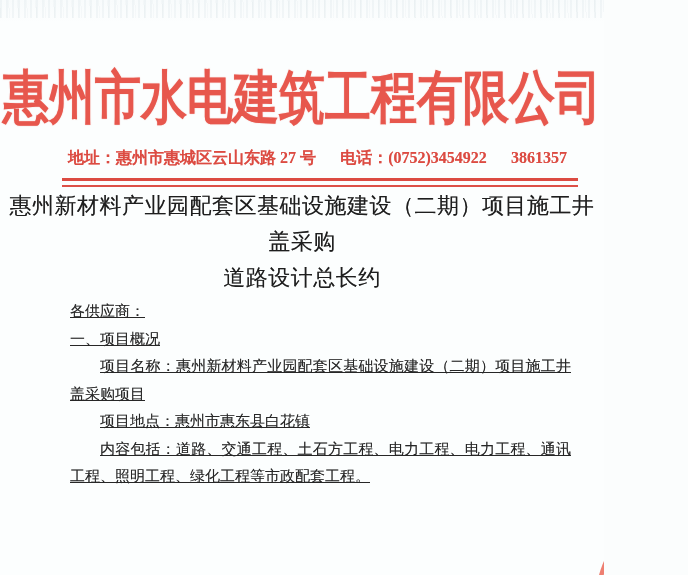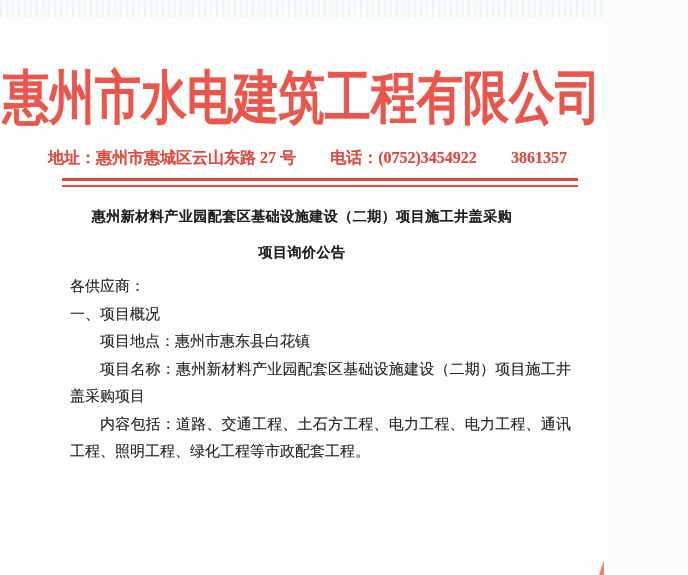--- a/index.html
+++ b/index.html
@@ -22,45 +22,46 @@
     margin-top:72px;
     text-align:center;
     font-size:46px; font-weight:700; line-height:52px;
     color:#e7574d;
     white-space:nowrap;
     transform:scaleY(1.25); transform-origin:50% 50%;
     text-shadow:0 0 1px rgba(231,87,77,.55);
   }
   .contact-row{
     display:flex; justify-content:space-between; align-items:baseline;
-    padding:0 37px 0 48px;
+    padding:0 37px 0 68px;
     margin-top:22px;
     color:#dc4b42; font-weight:700; font-size:16px; line-height:24px;
     white-space:nowrap;
     text-shadow:0 0 .6px rgba(220,75,66,.5);
   }
   .header-rule{
     margin:8px 26px 0 62px;
     height:9px;
     border-top:3px solid #dc4b42;
     border-bottom:2px solid #dd5047;
   }
   .doc-title{
-    margin-top:12px;
+    margin-top:1px;
     text-align:center;
-    font-weight:700; font-size:14px; line-height:36px;
+    font-weight:400; font-size:22px; line-height:36px;
     color:#1e1e1e; letter-spacing:.5px;
     text-shadow:0 0 .5px rgba(0,0,0,.45);
   }
   .body-text{
     margin-top:2px;
     padding:0 33px 0 70px;
     font-size:15px; line-height:27.5px;
     color:#272727; text-align:justify;
     text-shadow:0 0 .5px rgba(25,25,25,.4);
+    text-decoration:underline;
   }
   .body-text p{ margin:0; }
   .indent{ text-indent:2em; }
   .seal-svg{
     position:absolute; top:0; left:0;
     width:688px; height:575px;
     pointer-events:none;
   }
 </style>
 </head>
@@ -73,28 +74,28 @@
   <div class="contact-row">
     <span>地址：惠州市惠城区云山东路 27 号</span>
     <span>电话：(0752)3454922</span>
     <span>3861357</span>
   </div>
 
   <div class="header-rule"></div>
 
   <div class="doc-title">
     <div>惠州新材料产业园配套区基础设施建设（二期）项目施工井盖采购</div>
-    <div>项目询价公告</div>
+    <div>道路设计总长约</div>
   </div>
 
   <div class="body-text">
     <p>各供应商：</p>
     <p>一、项目概况</p>
+    <p class="indent">项目名称：惠州新材料产业园配套区基础设施建设（二期）项目施工井盖采购项目</p>
     <p class="indent">项目地点：惠州市惠东县白花镇</p>
-    <p class="indent">项目名称：惠州新材料产业园配套区基础设施建设（二期）项目施工井盖采购项目</p>
     <p class="indent">内容包括：道路、交通工程、土石方工程、电力工程、电力工程、通讯工程、照明工程、绿化工程等市政配套工程。</p>
   </div>
 
   <svg class="seal-svg" viewBox="0 0 688 575" aria-hidden="true">
     <g opacity="0.88">
       <circle cx="692" cy="600" r="94" fill="none" stroke="#ec6d5d" stroke-width="4.5"></circle>
       <defs>
         <path id="sealTextArc" d="M 618,600 A 74,74 0 0 1 766,600" fill="none"></path>
       </defs>
       <text font-size="15.5" font-weight="700" fill="#e8604f" font-family="Liberation Serif, DejaVu Serif, serif" letter-spacing="0.5">

